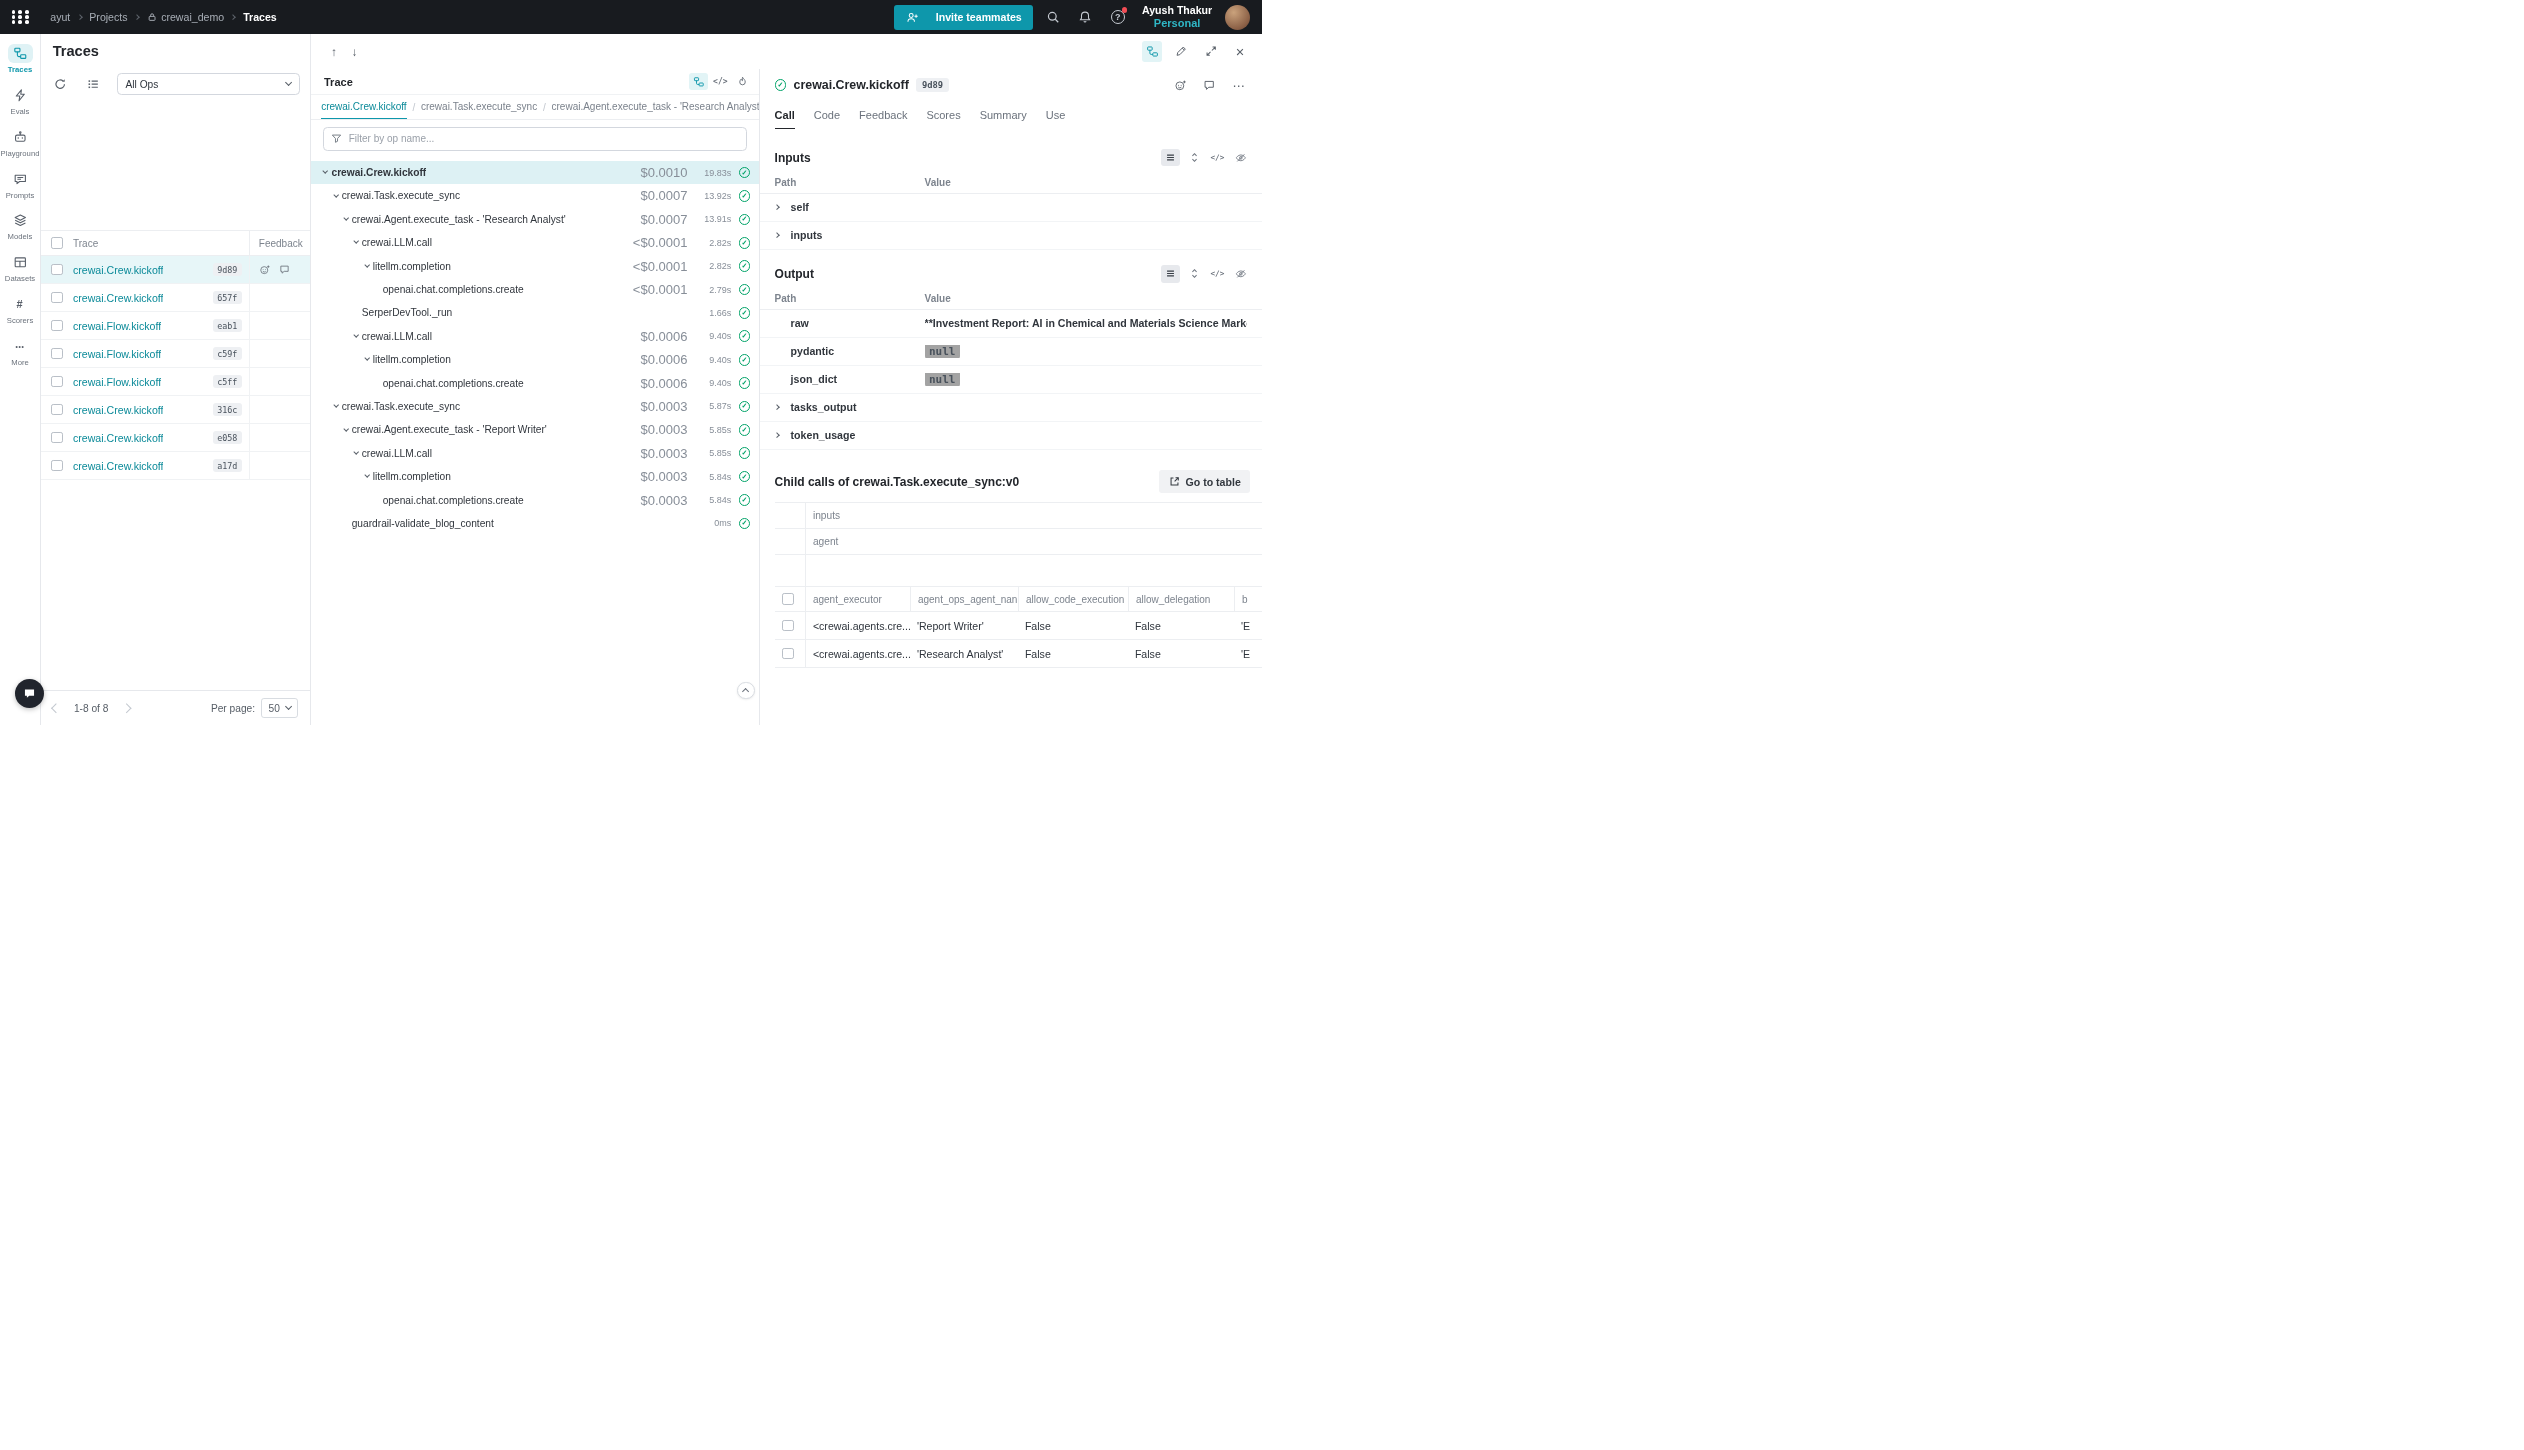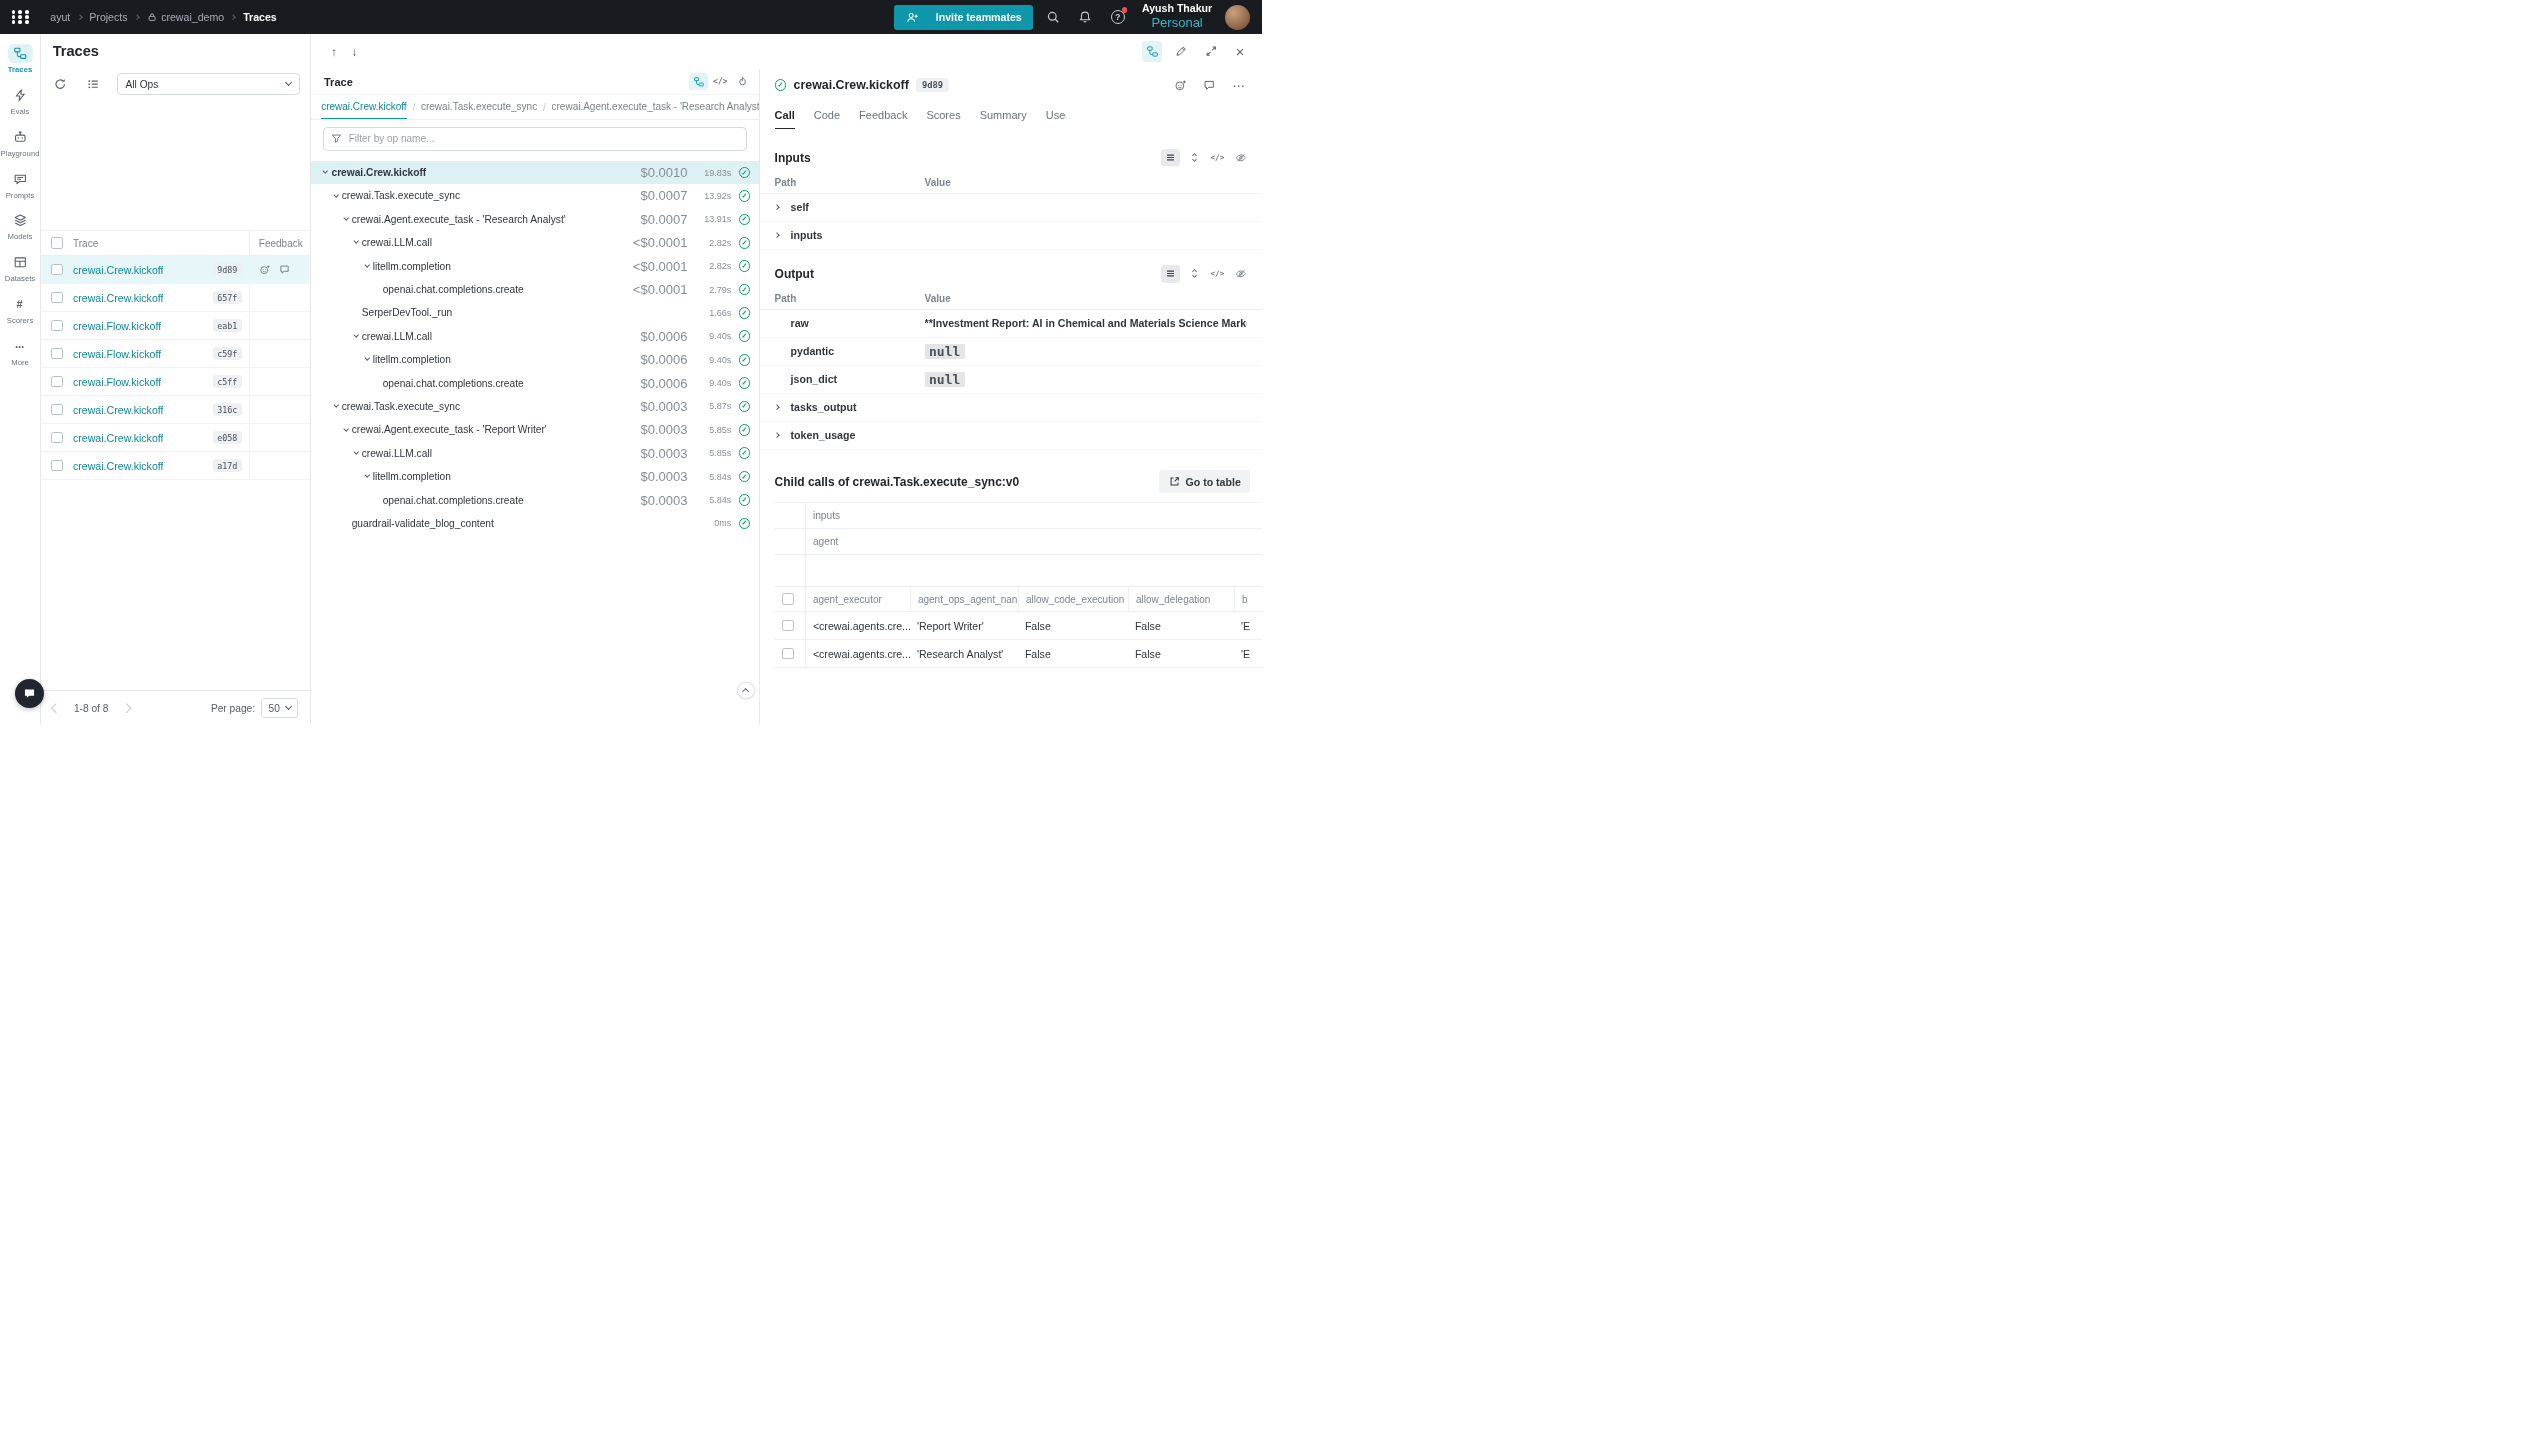--- a/index.html
+++ b/index.html
@@ -17,21 +17,21 @@
   .bc .bc-item { cursor:pointer; display:flex; align-items:center; gap:4.4px; }
   .bc .bc-item.current { color:#fff; font-weight:700; }
   .bc-sep { width:4.4px; height:4.4px; border-right:1.1px solid #5d636b; border-bottom:1.1px solid #5d636b; transform:rotate(-45deg); margin-top:0.7px; }
   .tb-spacer { flex:1; }
   .invite-btn { display:flex; align-items:center; gap:17px; background:#0e97ab; color:#fff; height:25px; padding:0 11.7px; border-radius:2.9px; font-size:10.6px; font-weight:600; cursor:pointer; }
   .tb-icon { width:25px; height:25px; display:flex; align-items:center; justify-content:center; color:#c6cbd2; cursor:pointer; position:relative; }
   .help-circ { width:14px; height:14px; border:1.2px solid #c6cbd2; border-radius:50%; display:flex; align-items:center; justify-content:center; font-size:9px; font-weight:700; }
   .red-dot { position:absolute; top:2.9px; right:2.9px; width:5.8px; height:5.8px; border-radius:50%; background:#f24d55; }
   .userblk { text-align:center; line-height:1.25; margin-left:4.4px; cursor:pointer; }
   .userblk .uname { color:#fff; font-size:10.6px; font-weight:700; }
-  .userblk .uscope { color:#2fb7c6; font-size:13px; font-weight:400; }
+  .userblk .uscope { color:#2fb7c6; font-size:11px; font-weight:700; }
   .avatar { width:25px; height:25px; border-radius:50%; background:radial-gradient(circle at 35% 30%, #caa27c, #8a5f45 70%, #5f4030); margin-left:5.8px; flex:none; cursor:pointer; }
 
   
   .main { flex:1; display:flex; min-height:0; }
 
   
   .rail { width:41px; flex:none; border-right:0.7px solid #e6e8ec; display:flex; flex-direction:column; align-items:center; padding-top:7.3px; gap:5.8px; background:#fff; }
   .side-item { width:41px; display:flex; flex-direction:column; align-items:center; gap:2.2px; padding:2.9px 0; cursor:pointer; color:#585f69; }
   .side-item .ibox { width:25px; height:19px; display:flex; align-items:center; justify-content:center; border-radius:5.8px; }
   .side-item .slabel { font-size:7.7px; color:#6b727c; }
@@ -135,21 +135,21 @@
 
   .kv { margin:1.5px 0 4.4px;font-weight:bold; }
   .kv-hrow { height:22px; display:flex; align-items:center; padding:0 14.6px; color:#7d848e; font-size:10px; border-bottom:0.7px solid #eceef1; }
   .kv-hpath { width:150px; flex:none; }
   .kv-row { min-height:28px; display:flex; align-items:center; padding:0 14.6px; border-bottom:0.7px solid #f2f4f6; }
   .kv-pathcell { width:150px; flex:none; display:flex; align-items:center; }
   .kv-caret { width:16px; flex:none; display:flex; align-items:center; cursor:pointer; }
   .kv-caret .chev { width:4.4px; height:4.4px; }
   .kv-path { font-size:10.6px; color:#30353c; }
   .kv-val { flex:1; min-width:0; font-size:10.6px; color:#30353c; white-space:nowrap; overflow:hidden; }
-  .code-badge { font-family:"DejaVu Sans Mono",monospace; font-size:13px; color:#49525c; background:#e5e5e5; border-radius:2.9px; padding:1.5px 4.4px; }
+  .code-badge { font-family:"DejaVu Sans Mono",monospace; font-size:11px; color:#49525c; background:#a3a3a3; border-radius:2.9px; padding:1.5px 4.4px; }
 
   .cc-head { display:flex; align-items:center; padding:0 11.7px 0 14.6px; height:26px; margin-top:19px; }
   .gt-btn { margin-left:auto; display:flex; align-items:center; gap:5.8px; height:23.4px; padding:0 9.5px; background:#f1f2f4; border-radius:2.9px; font-size:10.6px; color:#33383f; font-weight:600; cursor:pointer; }
 
   .ct { margin:7.3px 0 0 14.6px; border-top:0.7px solid #eceef1; }
   .ct-row { display:flex; align-items:center; border-bottom:0.7px solid #eceef1; }
   .ct-cb { width:31px; flex:none; align-self:stretch; border-right:0.7px solid #eceef1; display:flex; align-items:center; padding-left:7.3px; }
   .ct-group { height:26px; color:#7d848e; font-size:10.2px; }
   .ct-group span.lbl { padding-left:7.3px; }
   .ct-empty { height:32px; }

